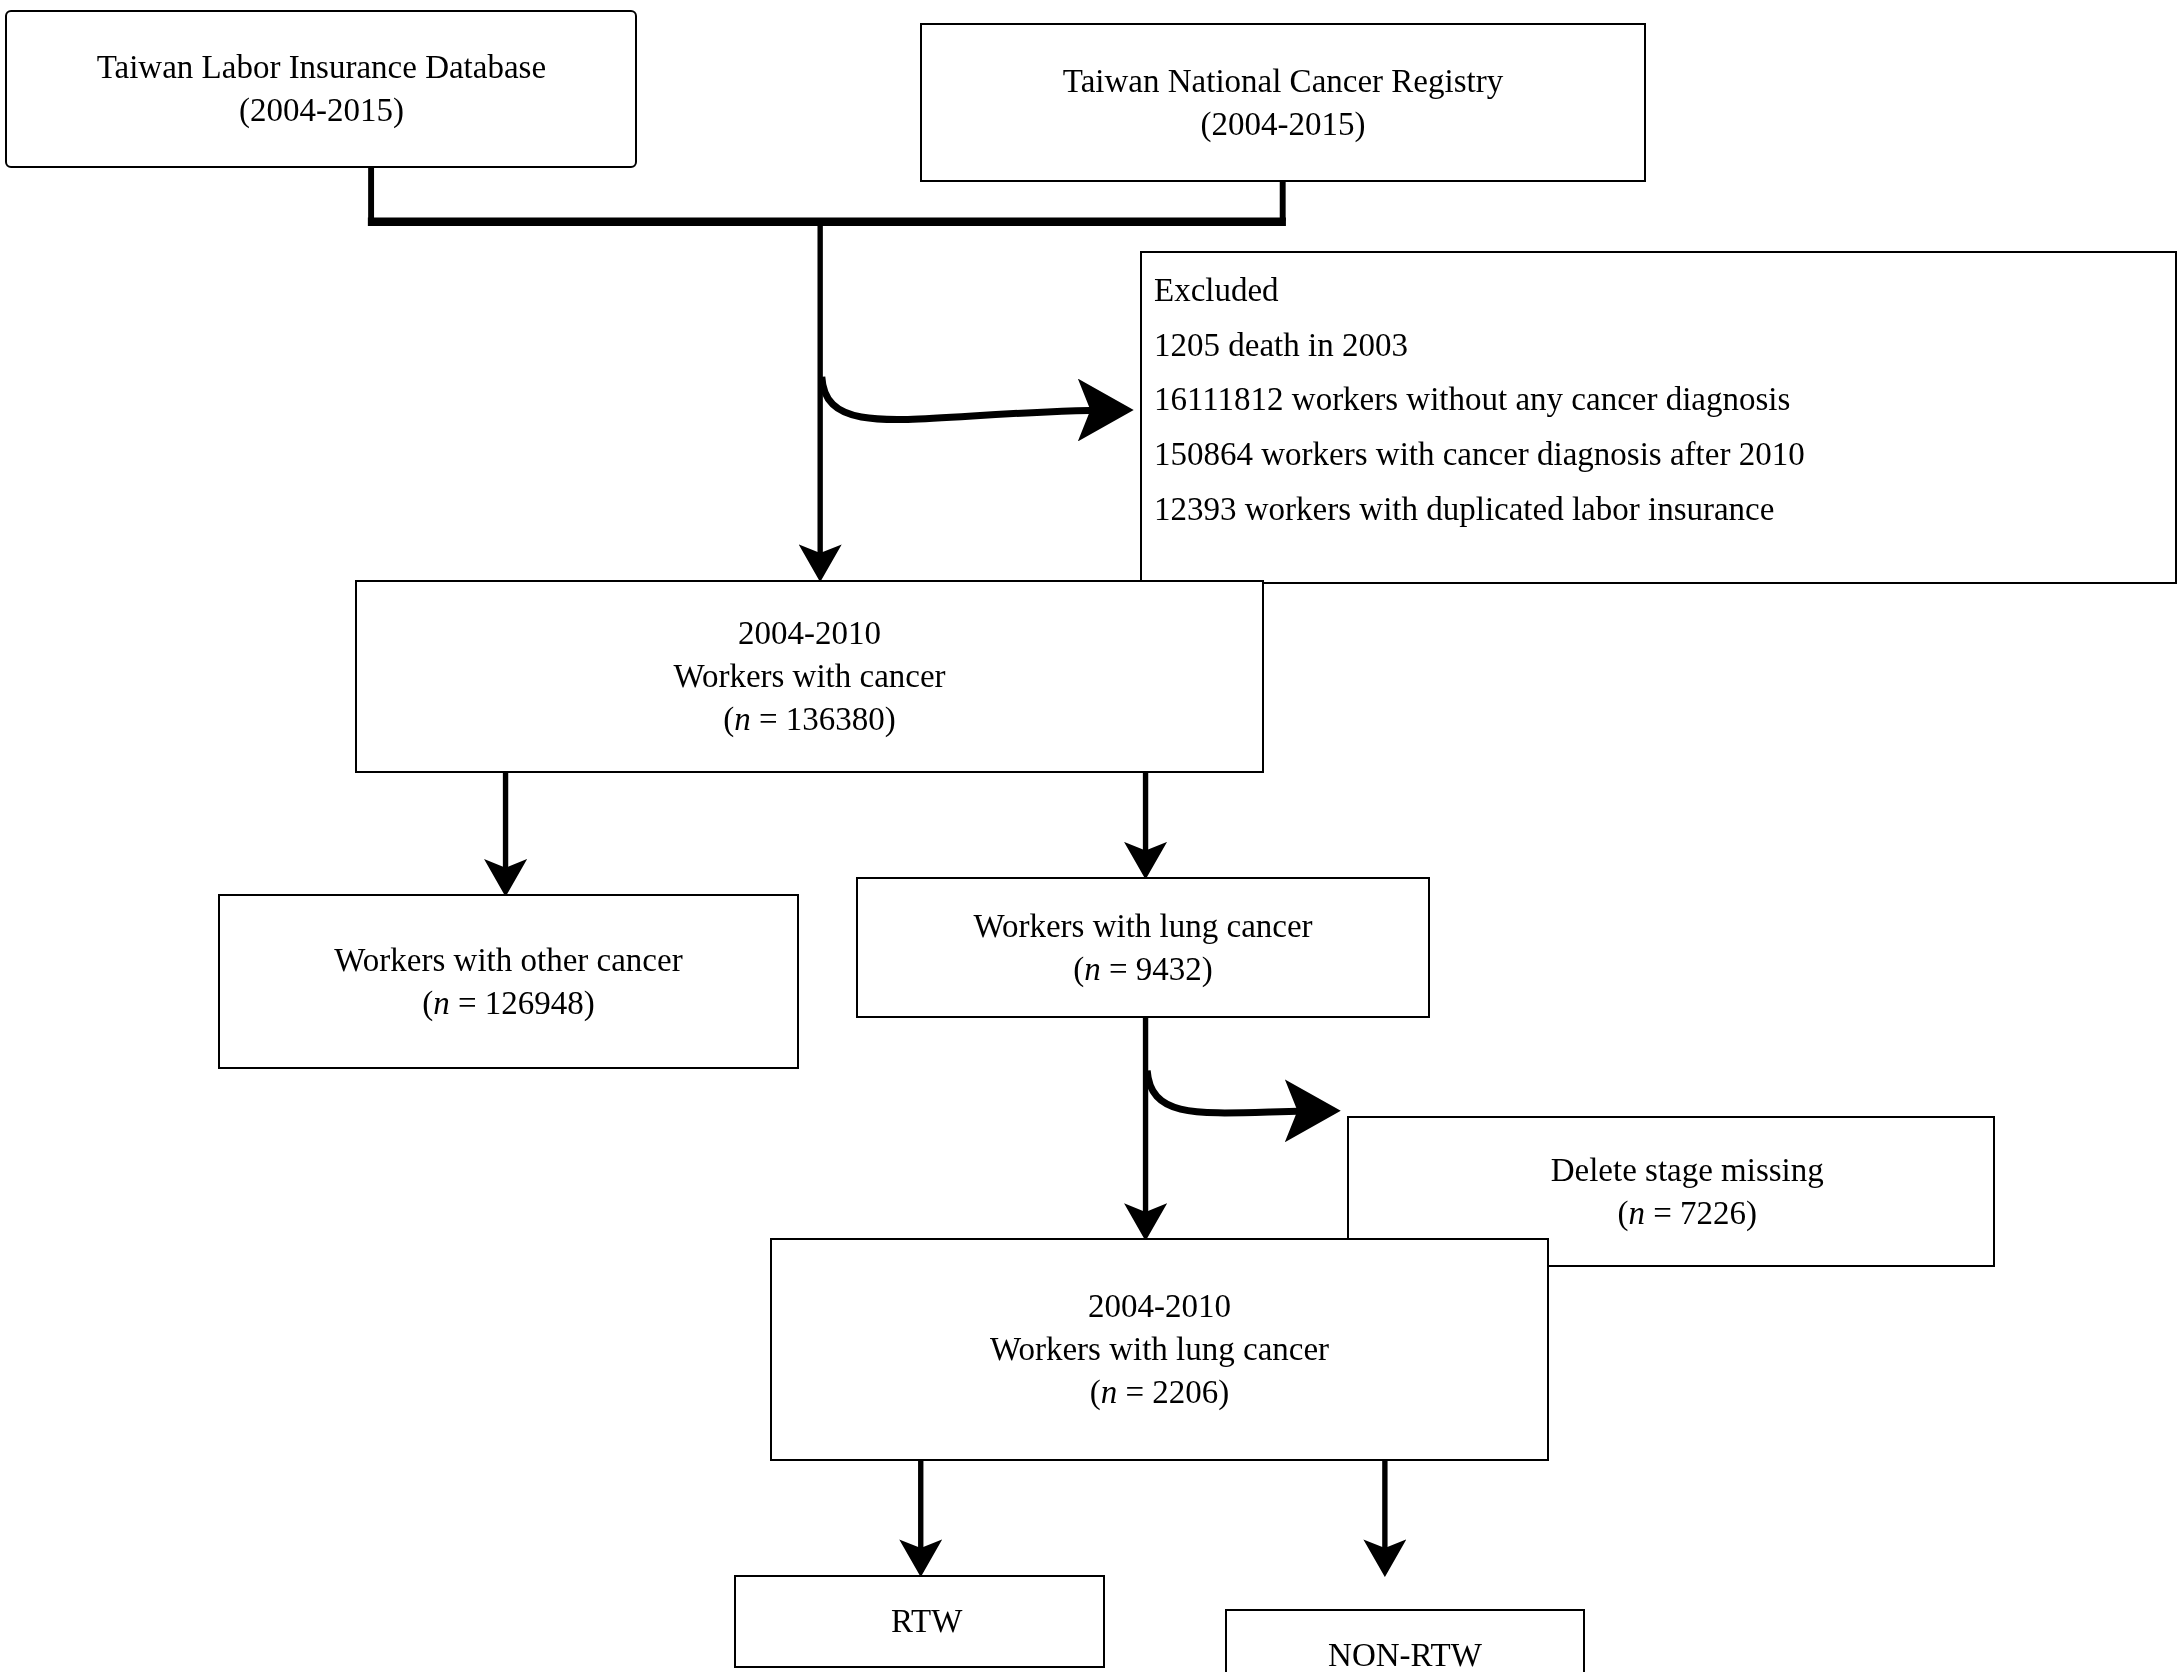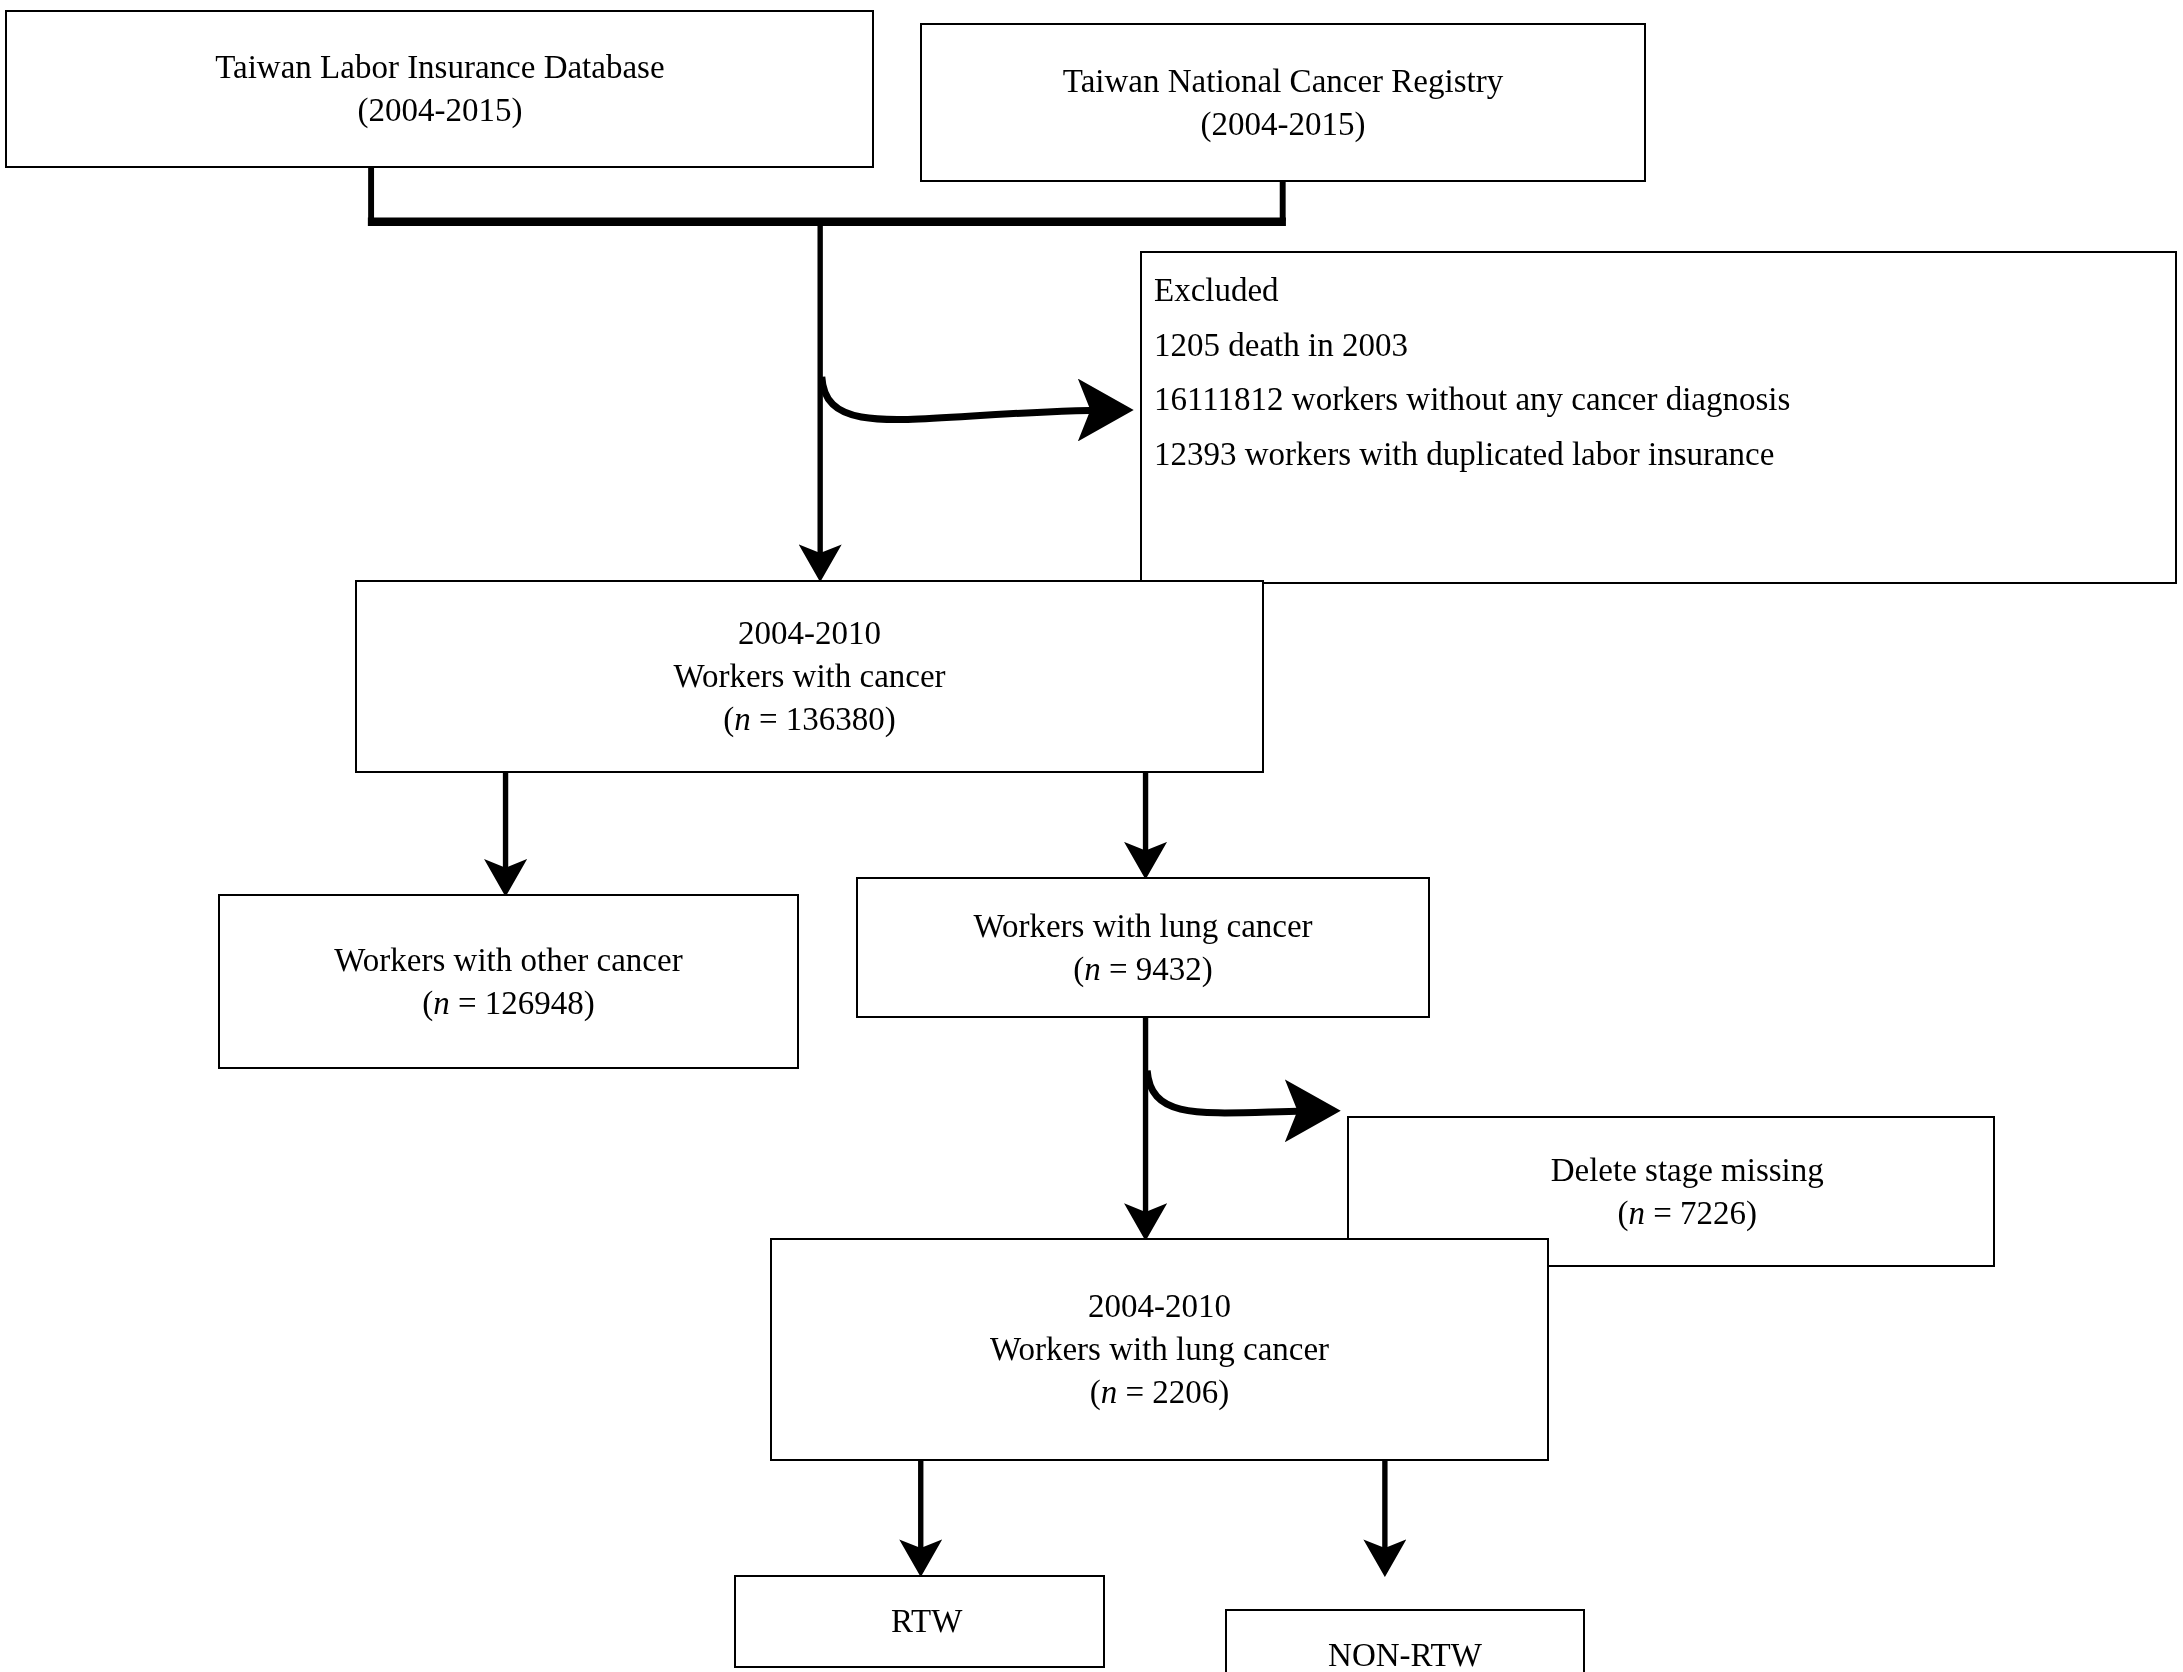--- a/index.html
+++ b/index.html
@@ -74,34 +74,35 @@
 
     <line x1="2130" y1="1890" x2="2130" y2="2297" stroke="#000000" stroke-width="10" marker-end="url(#arrowhead)"></line>
 
     <path d="M2133,1990 C2141,2095 2260,2065 2480,2065" fill="none" stroke="#000000" stroke-width="13" marker-end="url(#arrowheadThin)"></path>
 
     <line x1="1712" y1="2715" x2="1712" y2="2922" stroke="#000000" stroke-width="10" marker-end="url(#arrowhead)"></line>
 
     <line x1="2575" y1="2715" x2="2575" y2="2922" stroke="#000000" stroke-width="10" marker-end="url(#arrowhead)"></line>
   </svg>
 
-  <div class="fbox" style="left:5.4px;top:9.7px;width:869px;height:158px;">
+  <div class="fbox" style="left:5.4px;top:9.7px;width:632px;height:158px;border-radius:6px;">
     <span class="ln">Taiwan Labor Insurance Database</span>
     <span class="ln">(2004-2015)</span>
   </div>
 
   <div class="fbox" style="left:920px;top:23px;width:726px;height:159px;">
     <span class="ln">Taiwan National Cancer Registry</span>
     <span class="ln">(2004-2015)</span>
   </div>
 
   <div class="fbox left-align" style="left:1140px;top:251px;width:1037px;height:333px;text-align:center;">
     <span class="ln">Excluded</span>
     <span class="ln">1205 death in 2003</span>
     <span class="ln">16111812 workers without any cancer diagnosis</span>
+    <span class="ln">150864 workers with cancer diagnosis after 2010</span>
     <span class="ln">12393 workers with duplicated labor insurance</span>
   </div>
 
   <div class="fbox" style="left:355px;top:580px;width:909px;height:193px;">
     <span class="ln">2004-2010</span>
     <span class="ln">Workers with cancer</span>
     <span class="ln">
       <span>(</span><span class="ital">n</span><span> = </span><span>136380</span><span>)</span>
     </span>
   </div>

